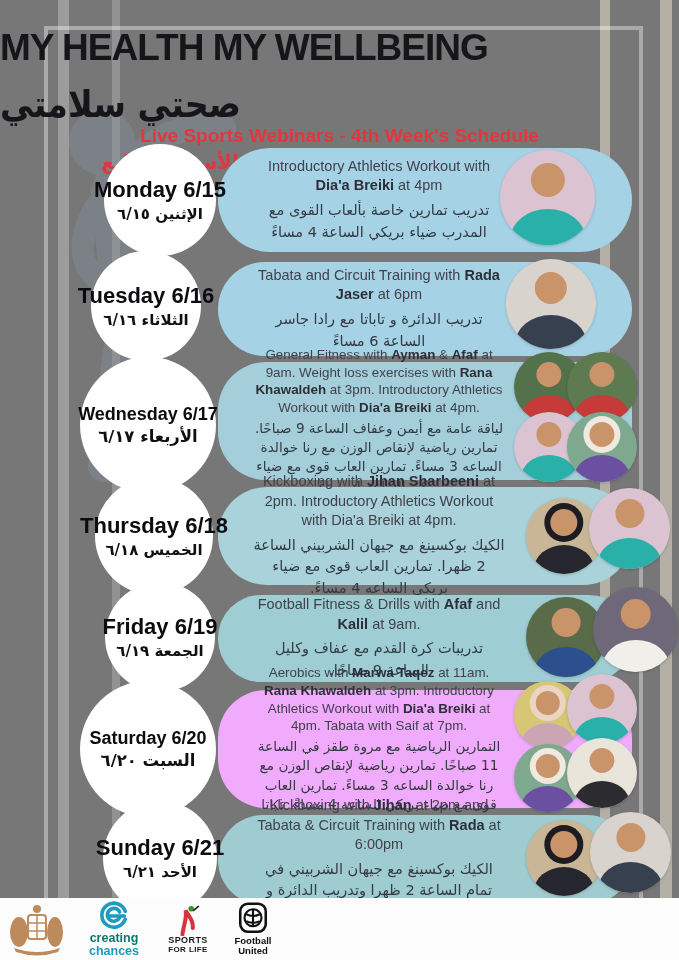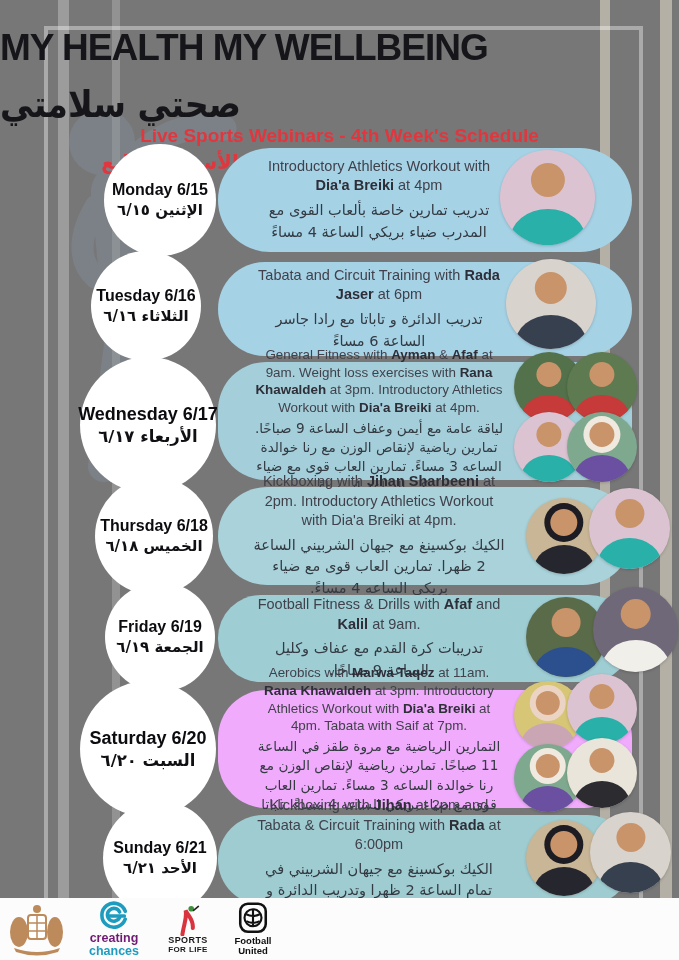--- a/index.html
+++ b/index.html
@@ -32,21 +32,21 @@
   
   .pill{position:absolute;left:218px;width:414px;z-index:2;display:flex;flex-direction:column;justify-content:center;
     padding:6px 126px 6px 34px;box-sizing:border-box;text-align:center;}
   .desc-en{margin:0;font-size:14.5px;line-height:1.35;color:#41414b;}
   .desc-en .b{font-weight:700;color:#2e2e38;}
   .desc-ar{margin:4px 0 0;font-size:14.5px;line-height:1.5;color:#333a42;}
   .dense .desc-en{font-size:13.4px;line-height:1.32;}
   .dense .desc-ar{font-size:13.6px;line-height:1.42;margin-top:2px;}
   .day-circle{position:absolute;background:#fff;border-radius:50%;z-index:3;display:flex;flex-direction:column;
     justify-content:center;align-items:center;text-align:center;box-sizing:border-box;padding:6px;}
-  .day-en{font-weight:800;font-size:16px;color:#0c0c10;white-space:nowrap;}
+  .day-en{font-weight:800;font-size:22px;color:#0c0c10;white-space:nowrap;}
   .day-ar{font-size:15px;font-weight:700;color:#101014;margin-top:2px;white-space:nowrap;}
   .big .day-en{font-size:18px;}
   .big .day-ar{font-size:16.5px;}
   
   .avatar{position:absolute;border-radius:50%;overflow:hidden;z-index:4;background:var(--bg,#ccc);
     box-shadow:0 1px 3px rgba(0,0,0,.18);}
   .avatar .av-head{position:absolute;left:50%;top:14%;width:36%;height:36%;transform:translateX(-50%);
     border-radius:50%;background:#c9946a;display:block;}
   .avatar.hij .av-head{box-shadow:0 0 0 6px var(--hijab,#eee);background:#c9946a;}
   .avatar .av-body{position:absolute;left:50%;bottom:-10%;width:80%;height:48%;transform:translateX(-50%);
@@ -79,21 +79,21 @@
   
   .footer{position:absolute;left:0;right:0;bottom:0;height:62px;background:#fcfcfc;z-index:5;
     display:flex;align-items:center;padding:0 6px;box-sizing:border-box;gap:4px;}
   .office{width:128px;text-align:center;color:#141414;}
   .office .l{font-size:8px;font-weight:800;letter-spacing:1.4px;line-height:1.35;}
   .office .city{font-size:10px;letter-spacing:3px;margin-top:3px;font-weight:600;}
   .arms{width:62px;flex:none;}
   .fb-block{flex:1;text-align:center;color:#2356c4;font-weight:800;font-size:14.5px;line-height:1.4;}
   .logo{display:flex;flex-direction:column;align-items:center;justify-content:center;line-height:1.05;flex:none;}
   .logo-cc{width:84px;}
-  .cc1{color:#701a75;font-weight:800;font-size:12.5px;}
+  .cc1{color:#0f766e;font-weight:800;font-size:12.5px;}
   .cc2{color:#1d9cc0;font-weight:800;font-size:12.5px;}
   .logo-sfl{width:56px;}
   .sfl1{color:#181818;font-weight:800;font-size:9px;letter-spacing:.4px;}
   .sfl2{color:#181818;font-weight:700;font-size:8px;letter-spacing:.4px;}
   .logo-fu{width:66px;color:#101010;font-weight:800;font-size:9.5px;}
 </style>
 </head>
 <body>
 
 <div class="poster">

